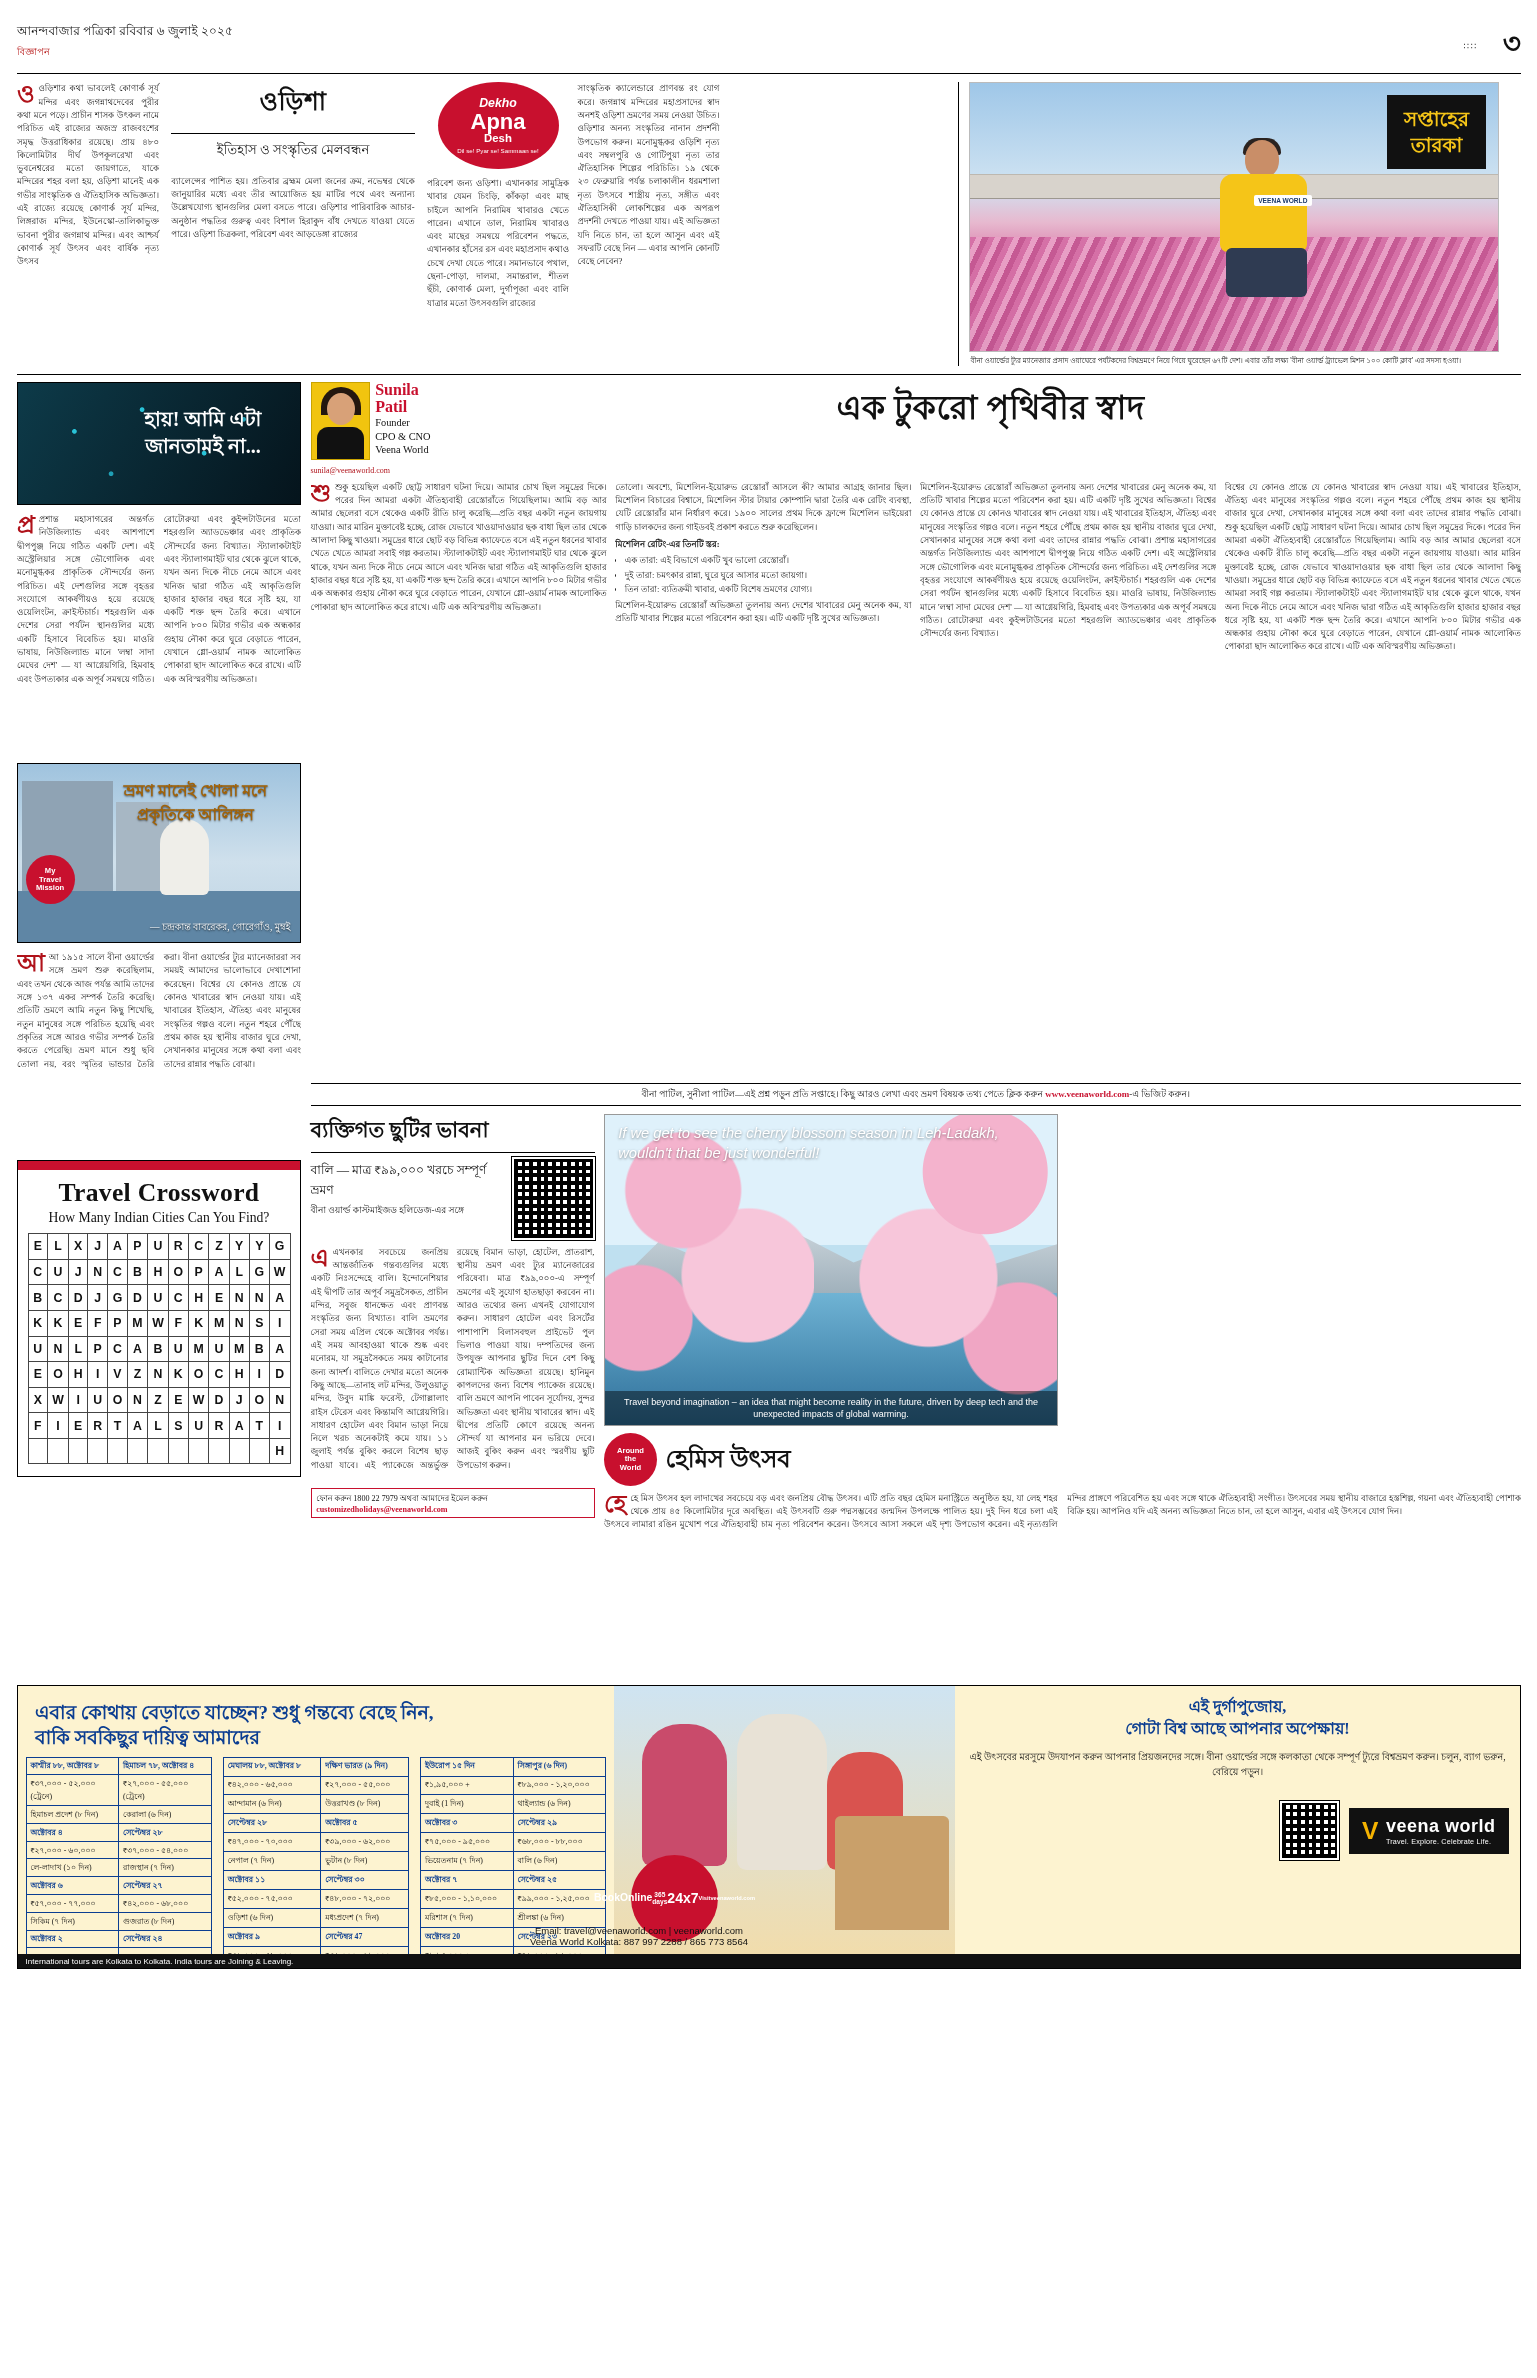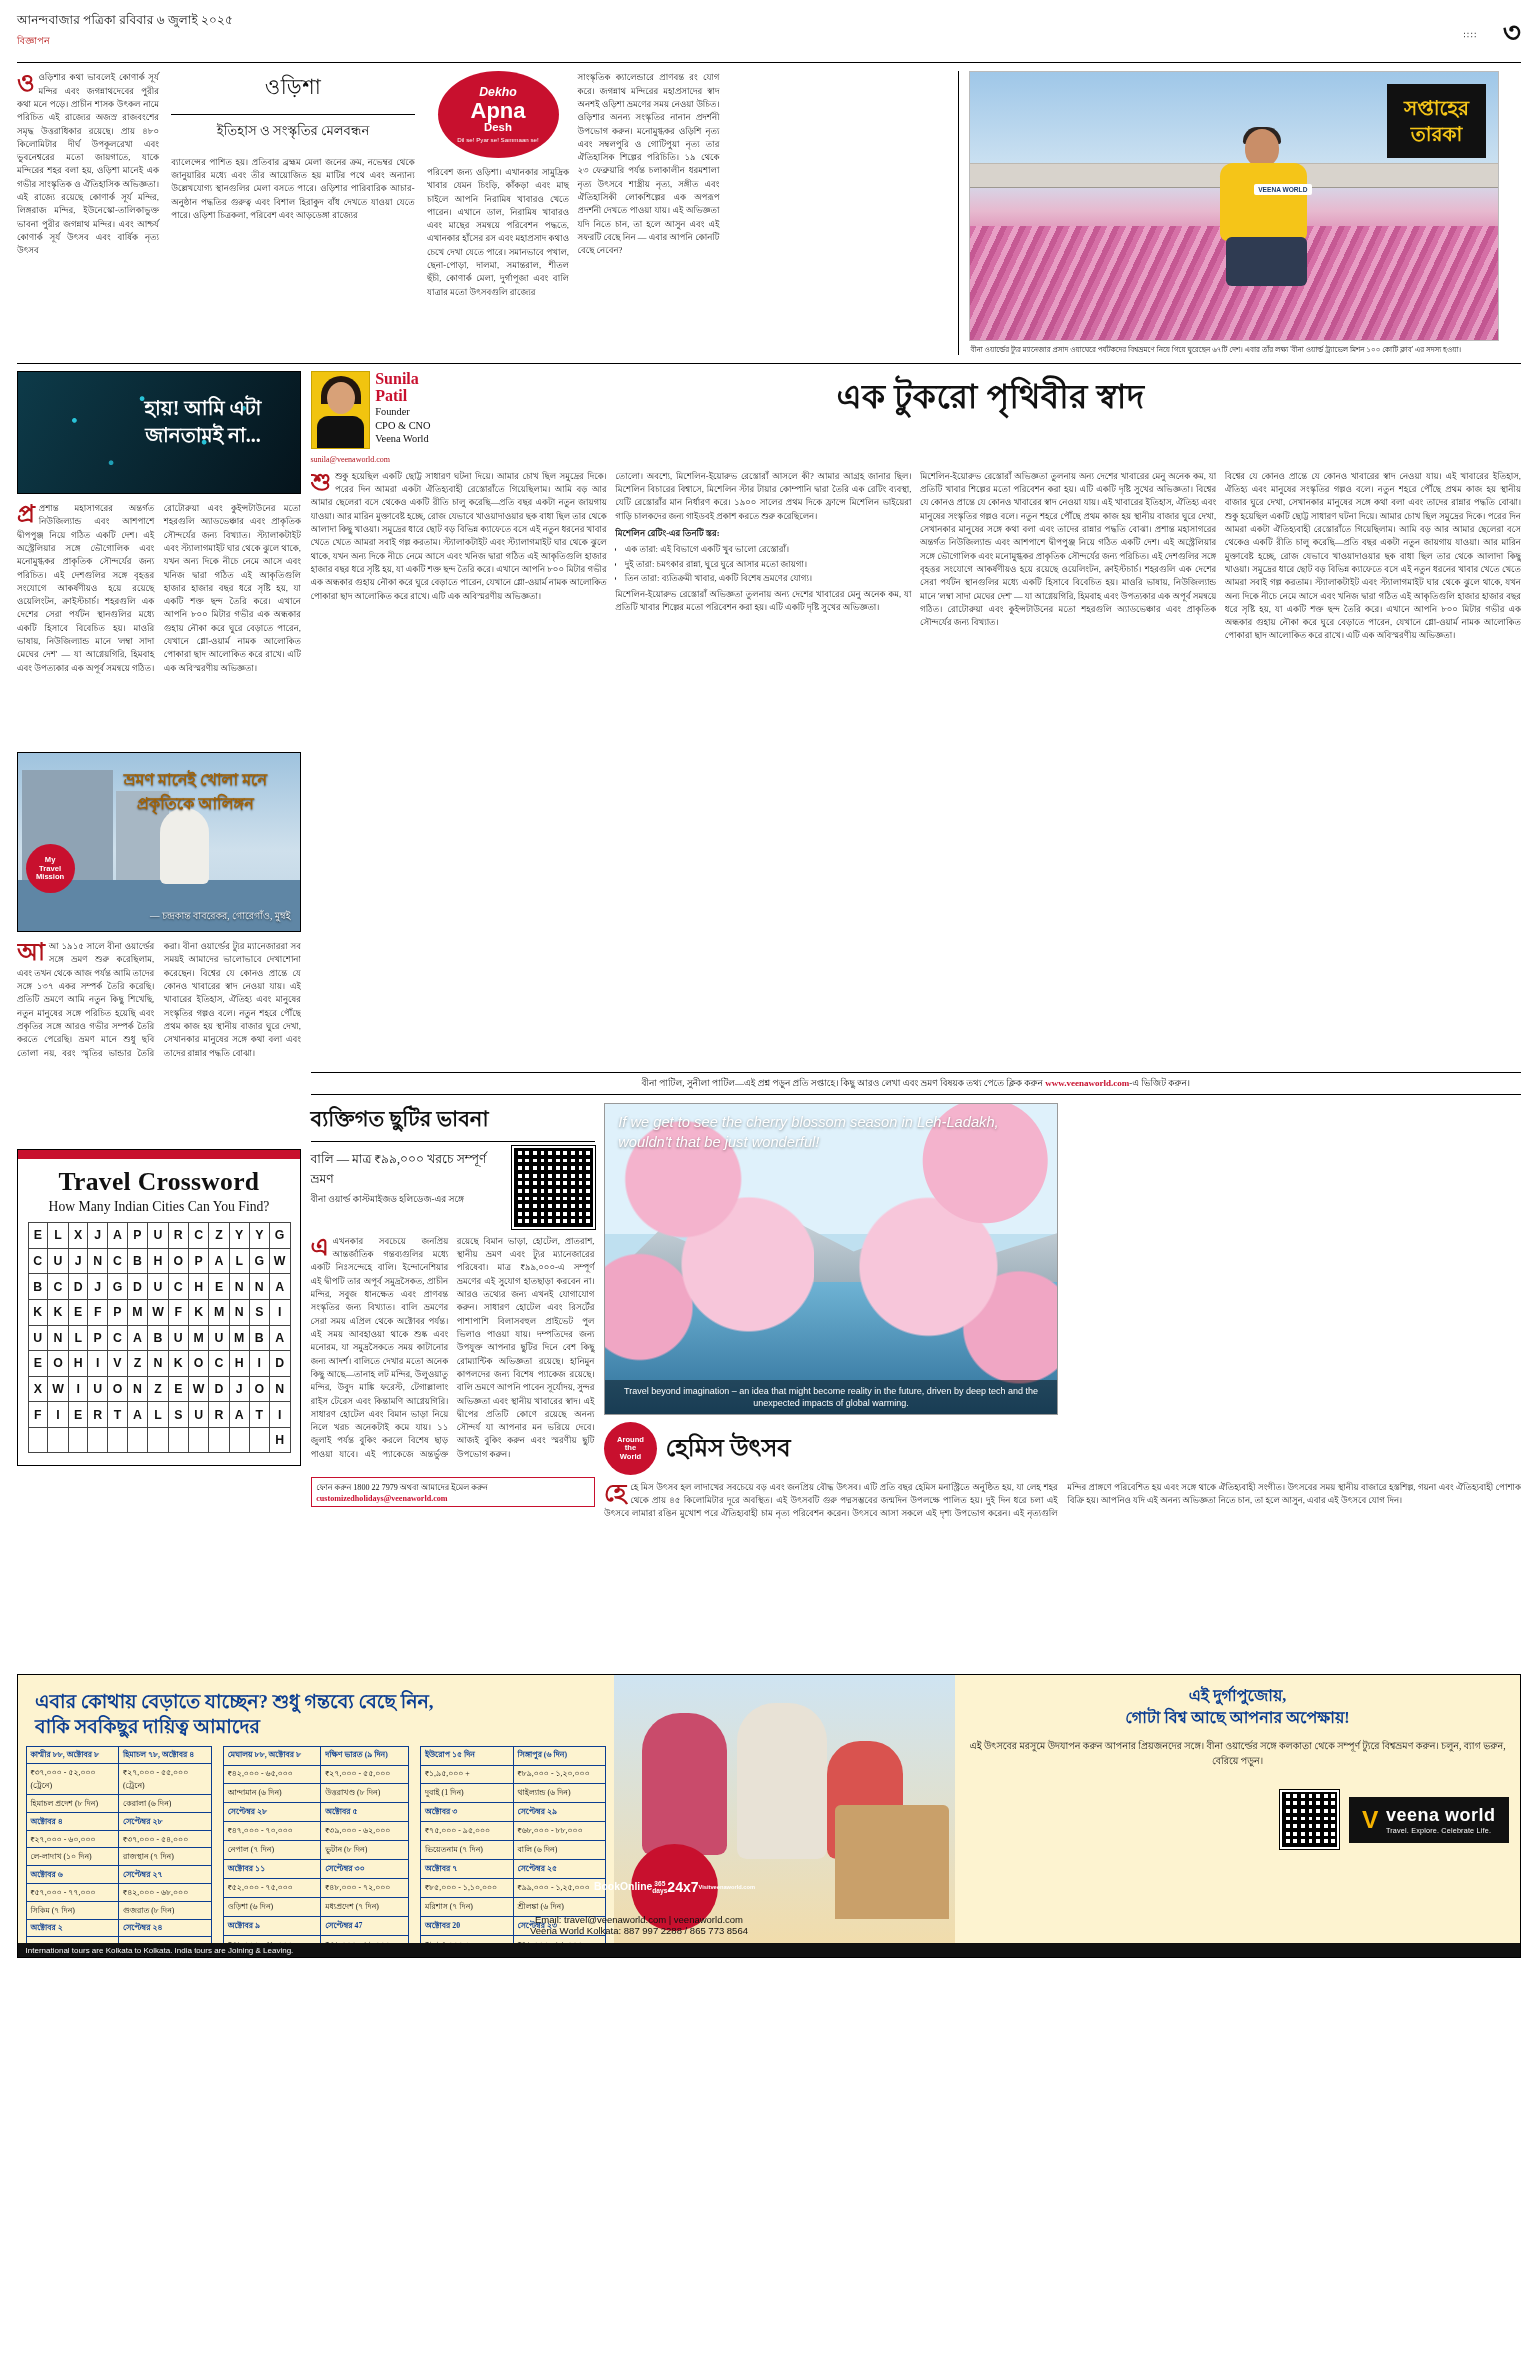--- a/index.html
+++ b/index.html
@@ -5,21 +5,21 @@
   * { box-sizing: border-box; }
   html, body { margin:0; padding:0; }
   body {
     width:1538px; height:2378px;
     background:#ffffff;
     font-family:"Liberation Serif", serif;
     color:#111;
     position:relative;
     overflow:hidden;
   }
-  .page { position:absolute; inset:0; padding:11px 17px; }
+  .page { position:absolute; inset:0; padding:22px 17px; }
 
   
   .masthead {
     display:flex; align-items:flex-start; justify-content:space-between;
     border-bottom:0.9px solid #000; padding-bottom:3.8px;
   }
   .masthead-left { font-size:12px; letter-spacing:0.2px; }
   .masthead-left .sub { font-size:9.5px; color:#b51212; margin-top:2.8px; }
   .masthead-right { display:flex; align-items:center; gap:24.6px; }
   .dots { font-size:8.5px; letter-spacing:1.9px; color:#333; }
@@ -34,21 +34,21 @@
   .dropcap {
     float:left; font-size:24px; line-height:.84; font-weight:bold;
     margin:1.9px 3.8px 0 0; color:#b0121a;
   }
 
   
   .top-section { display:flex; gap:9.5px; margin-top:8.5px; }
   .odisha-block { width:942px; border-right:0.9px solid #000; padding-right:9.5px; display:flex; gap:8.5px; }
   .odisha-col { width:142px; }
   .odisha-head { width:251px; text-align:center; padding:0 3.8px; }
-  .odisha-title { font-size:21px; font-weight:normal; letter-spacing:0.5px; }
+  .odisha-title { font-size:25px; font-weight:bold; letter-spacing:0.5px; }
   .odisha-sub { font-size:13.2px; margin-top:7.6px; border-top:0.9px solid #000; padding-top:5.7px;}
   .dekho {
     width:121px; height:87px; border-radius:50%;
     background:#c8102e; color:#fff; text-align:center;
     display:flex; flex-direction:column; align-items:center; justify-content:center;
     font-family:"Liberation Sans", sans-serif; line-height:1.05; margin:0 auto;
   }
   .dekho .d1 { font-size:12.3px; font-style:italic; font-weight:bold;}
   .dekho .d2 { font-size:22px; font-weight:bold; }
   .dekho .d3 { font-size:11.4px; font-weight:bold; }

